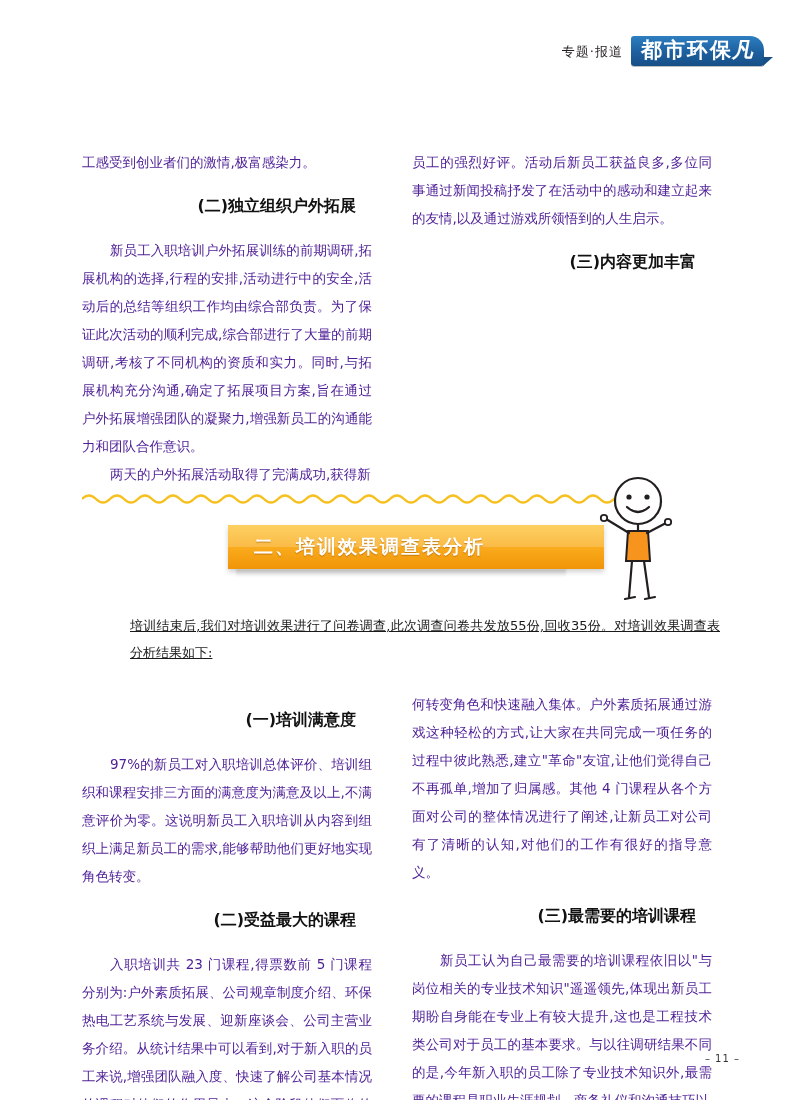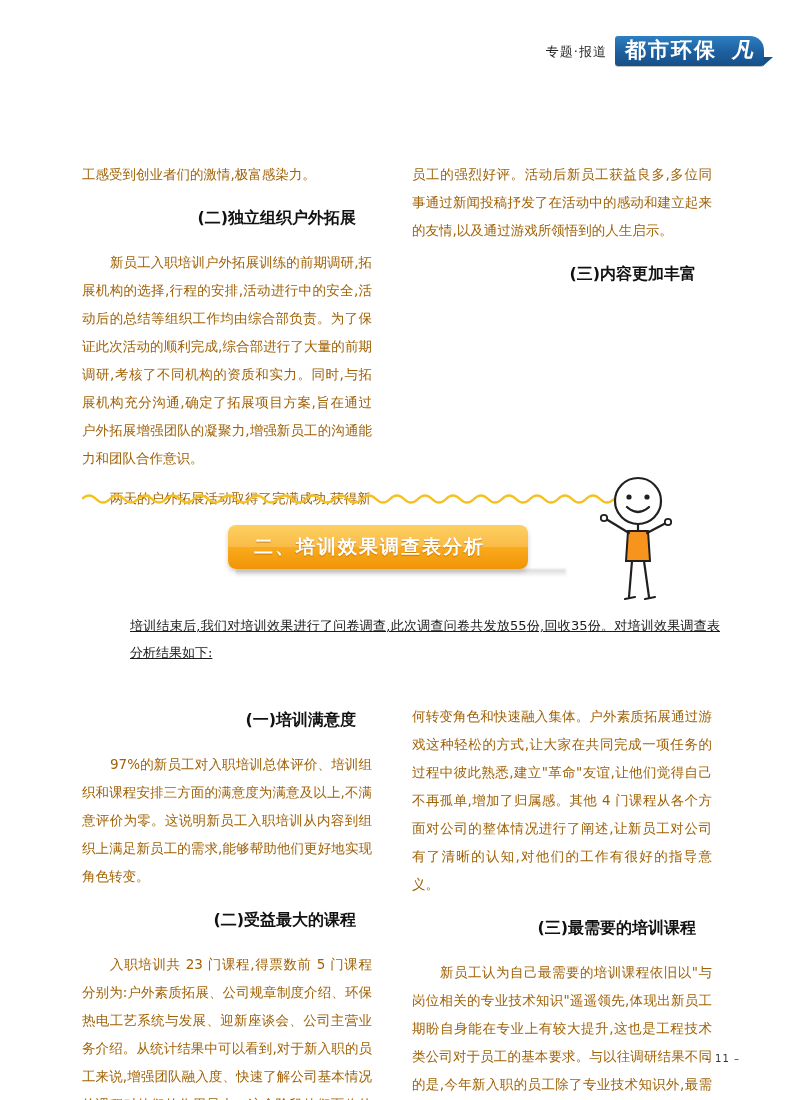--- a/index.html
+++ b/index.html
@@ -38,21 +38,21 @@
     padding-bottom: 5px;
     white-space: nowrap;
   }
   .masthead {
     position: relative;
     background: linear-gradient(180deg, #2d7fc1 0%, #1d5f9e 55%, #174f87 100%);
     border-radius: 3px 14px 3px 3px;
     padding: 4px 10px 5px 10px;
     display: flex;
     align-items: center;
-    gap: 16px;
+    gap: 0;
     box-shadow: 0 1px 0 rgba(0,0,0,.25);
   }
   .masthead-title {
     color: #ffffff;
     font-size: 21px;
     font-weight: bold;
     letter-spacing: 2px;
     line-height: 1;
     white-space: nowrap;
     font-family: "DejaVu Sans", "Liberation Sans", sans-serif;
@@ -83,24 +83,24 @@
     position: absolute;
     left: 412px;
     width: 300px;
   }
   .top-left { top: 148px; }
   .top-right { top: 148px; }
   .bot-left { top: 690px; }
   .bot-right { top: 690px; }
 
   p.body {
-    margin: 12px 0 0 0;
+    margin: 0 0 0 0;
     font-size: 13.5px;
     line-height: 28px;
-    color: #a16207;
+    color: #4c1d95;
     text-align: justify;
     text-justify: inter-ideograph;
     font-family: "DejaVu Sans", "Liberation Sans", sans-serif;
   }
   p.indent { text-indent: 28px; }
   h3.subhead {
     margin: 16px;
     font-size: 16px;
     line-height: 28px;
     font-weight: bold;
@@ -121,24 +121,24 @@
     position: absolute;
     left: 82px;
     top: 37px;
     width: 560px;
     height: 14px;
   }
   .banner {
     position: absolute;
     left: 228px;
     top: 70px;
-    width: 300px;
+    width: 376px;
     height: 44px;
     background: linear-gradient(180deg, #fdc740 0%, #f9a91b 55%, #f09407 100%);
-    border-radius: 8px;
+    border-radius: 0;
     display: flex;
     align-items: center;
     box-shadow: 0 3px 5px rgba(0,0,0,.18);
   }
   .banner::after {
     content: "";
     position: absolute;
     left: 0; top: 0;
     width: 100%; height: 50%;
     background: rgba(255,255,255,.18);

